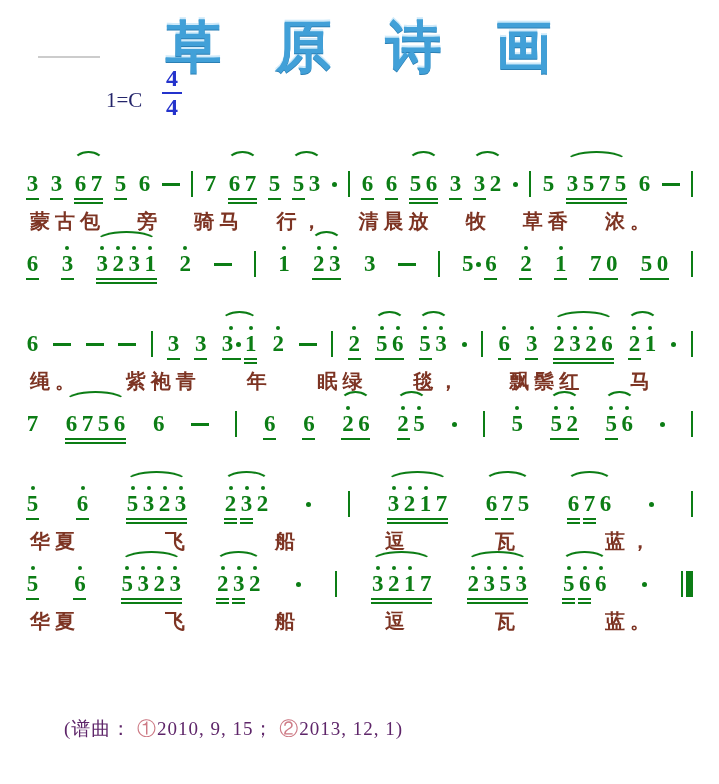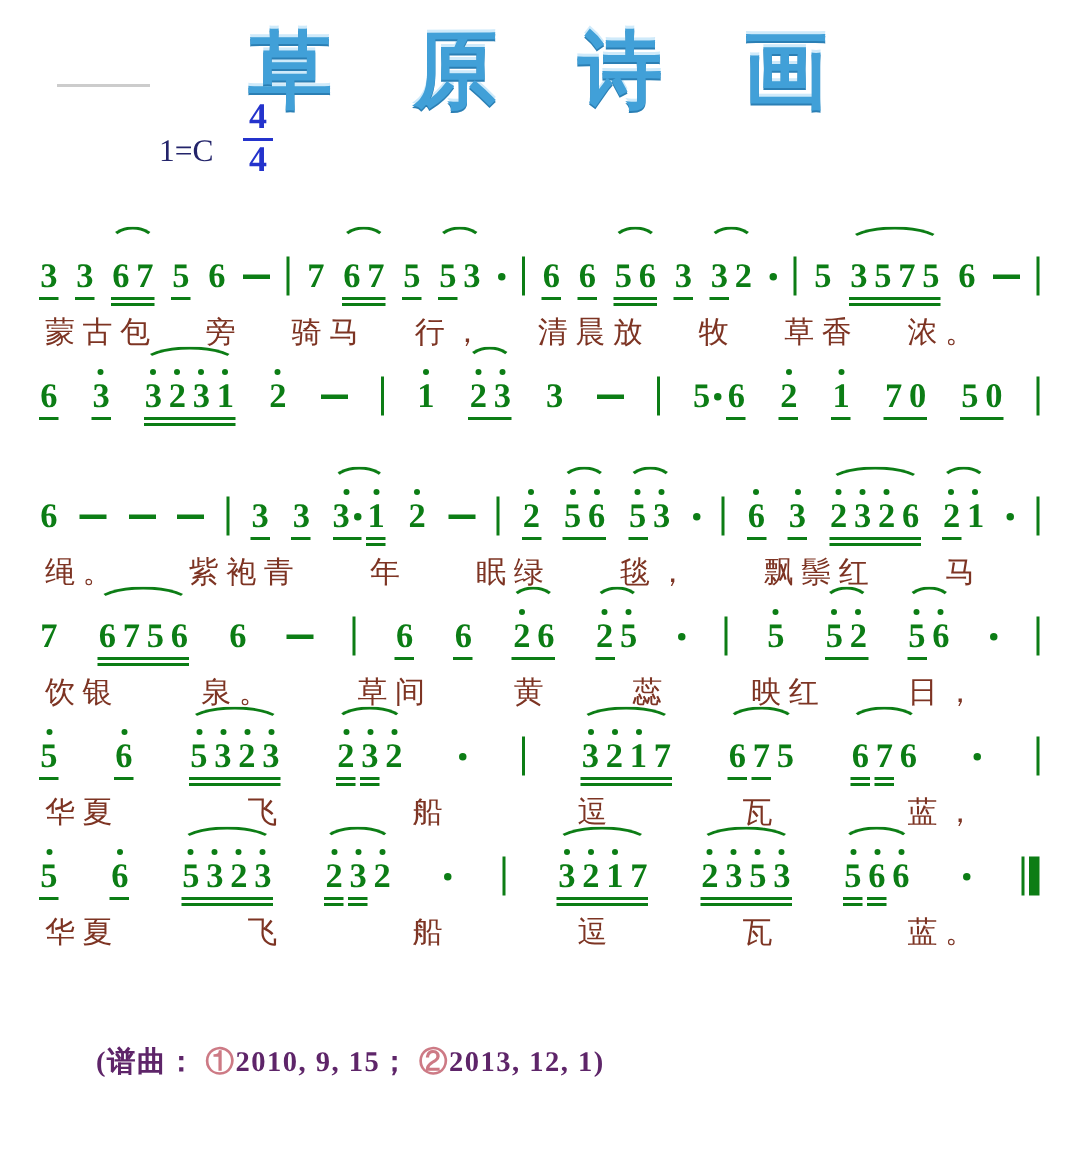--- a/index.html
+++ b/index.html
@@ -39,23 +39,23 @@
   .gnotes{display:flex;gap:3px;}
   .glines{width:100%;}
   .slur{position:absolute;left:-1px;right:-1px;top:-13px;height:18px;
         border:2px solid transparent;border-top:2px solid var(--green);border-radius:50%;}
   .dash{width:18px;height:3px;background:var(--green);}
   .bar{width:2px;height:26px;background:var(--green);}
   .finalbar{display:flex;gap:3px;}
   .bar-thick{width:7px;height:26px;background:var(--green);}
   .sdot{width:5px;height:5px;border-radius:50%;background:var(--green);}
   .lyrics-row{display:flex;justify-content:space-between;padding:2px 40px 0 6px;
-    color:var(--lyric);font-size:20px;letter-spacing:5px;font-weight:normal;}
+    color:var(--lyric);font-size:20px;letter-spacing:5px;font-weight:bold;}
   
-  .footer{position:absolute;left:64px;top:695px;font-size:19px;font-weight:bold;letter-spacing:1px;}
+  .footer{position:absolute;left:64px;top:716px;font-size:19px;font-weight:normal;letter-spacing:1px;}
 </style>
 </head>
 <body>
 
 <div class="header">
   <div class="title" style="color: rgb(65, 160, 216);">草 原 诗 画</div>
   <div class="artifact-line"></div>
   <div class="keysig">1=C</div>
   <div class="timesig">
     <div>4</div>
@@ -1099,29 +1099,20 @@
             <div class="sdot"></div>
           </div>
         </div>
         <div class="tok">
           <div class="odot-zone"></div>
           <div class="digit-row">
             <div class="bar"></div>
           </div>
         </div>
       </div>
-      <div class="lyrics-row">
-        <div>饮银</div>
-        <div>泉。</div>
-        <div>草间</div>
-        <div>黄</div>
-        <div>蕊</div>
-        <div>映红</div>
-        <div>日，</div>
-      </div>
     </div>
     <div class="system">
       <div class="notes-row">
         <div class="tok">
           <div class="odot-zone">
             <div class="odot"></div>
           </div>
           <div class="digit-row">
             <div class="digit">5</div>
           </div>

